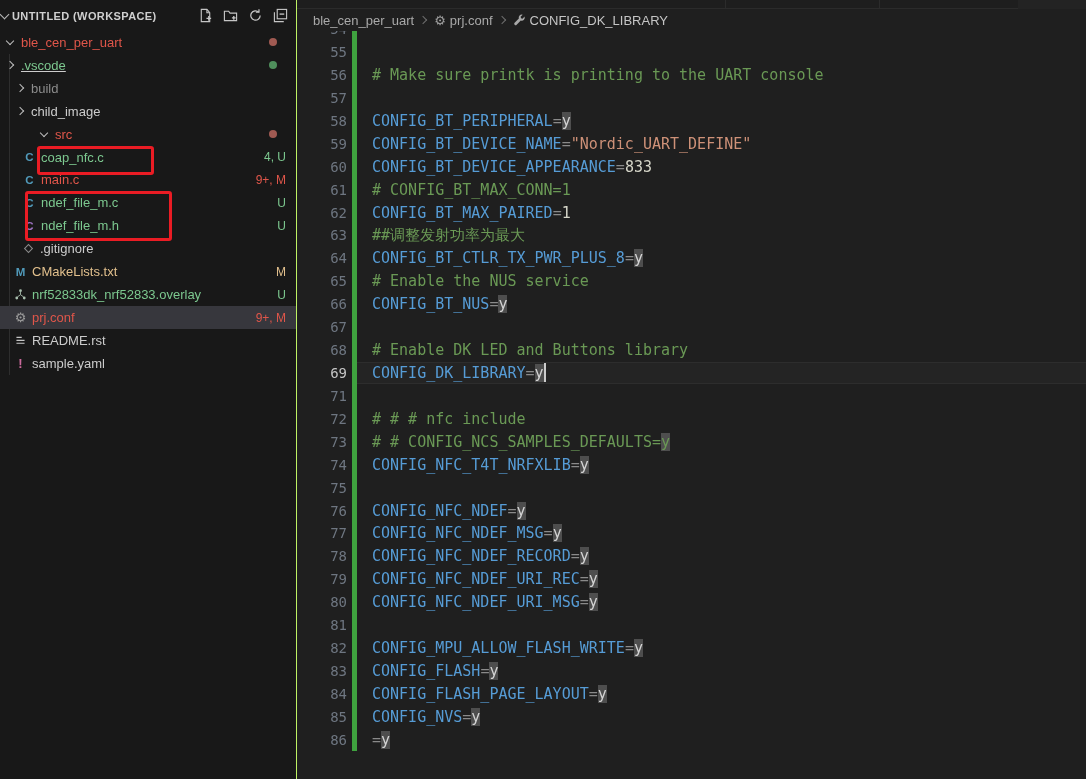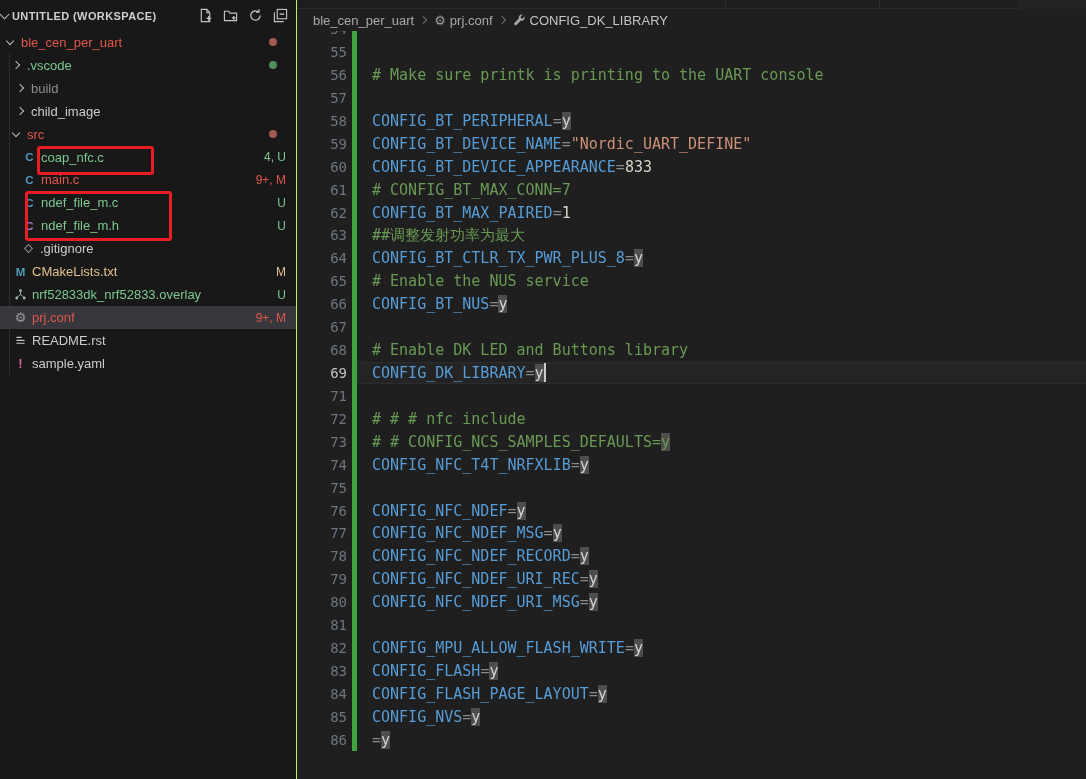--- a/index.html
+++ b/index.html
@@ -97,40 +97,40 @@
   </div>
   <div class="indent-guide"></div>
   <div class="tree">
       <div class="sb-row" style="padding-left: 2px;">
         <span class="twisty">
           <span class="chev-d"></span>
         </span>
         <span class="lbl c-error">ble_cen_per_uart</span>
         <span class="sb-dot dot-red"></span>
       </div>
-      <div class="sb-row" style="padding-left: 8px;">
+      <div class="sb-row" style="padding-left: 2px; text-decoration: underline;">
         <span class="twisty">
           <span class="chev-r"></span>
         </span>
         <span class="lbl c-untracked">.vscode</span>
         <span class="sb-dot dot-green"></span>
       </div>
       <div class="sb-row" style="padding-left: 12px;">
         <span class="twisty">
           <span class="chev-r"></span>
         </span>
         <span class="lbl c-ignored">build</span>
       </div>
       <div class="sb-row" style="padding-left: 12px;">
         <span class="twisty">
           <span class="chev-r"></span>
         </span>
         <span class="lbl c-default">child_image</span>
       </div>
-      <div class="sb-row" style="padding-left: 8px;">
+      <div class="sb-row" style="padding-left: 20px; margin-left: 16px;">
         <span class="twisty">
           <span class="chev-d"></span>
         </span>
         <span class="lbl c-error">src</span>
         <span class="sb-dot dot-red"></span>
       </div>
       <div class="sb-row" style="padding-left: 21px;">
         <span class="ficon">
           <span style="color: rgb(81, 154, 186);">C</span>
         </span>
@@ -276,21 +276,21 @@
           <span class="ctext"><span class="tk-key">CONFIG_BT_DEVICE_NAME</span><span class="tk-op">=</span><span class="tk-str">"Nordic_UART_DEFINE"</span></span>
         </div>
         <div class="cline">
           <span class="ln">60</span>
           <span class="gitbar" style="background: rgb(63, 163, 63);"></span>
           <span class="ctext"><span class="tk-key">CONFIG_BT_DEVICE_APPEARANCE</span><span class="tk-op">=</span><span class="tk-num">833</span></span>
         </div>
         <div class="cline">
           <span class="ln">61</span>
           <span class="gitbar" style="background: rgb(63, 163, 63);"></span>
-          <span class="ctext"><span class="tk-comment"># CONFIG_BT_MAX_CONN=7</span></span>
+          <span class="ctext"><span class="tk-comment"># CONFIG_BT_MAX_CONN=1</span></span>
         </div>
         <div class="cline">
           <span class="ln">62</span>
           <span class="gitbar" style="background: rgb(63, 163, 63);"></span>
           <span class="ctext"><span class="tk-key">CONFIG_BT_MAX_PAIRED</span><span class="tk-op">=</span><span class="tk-num">1</span></span>
         </div>
         <div class="cline">
           <span class="ln">63</span>
           <span class="gitbar" style="background: rgb(63, 163, 63);"></span>
           <span class="ctext"><span class="tk-comment">##调整发射功率为最大</span></span>

